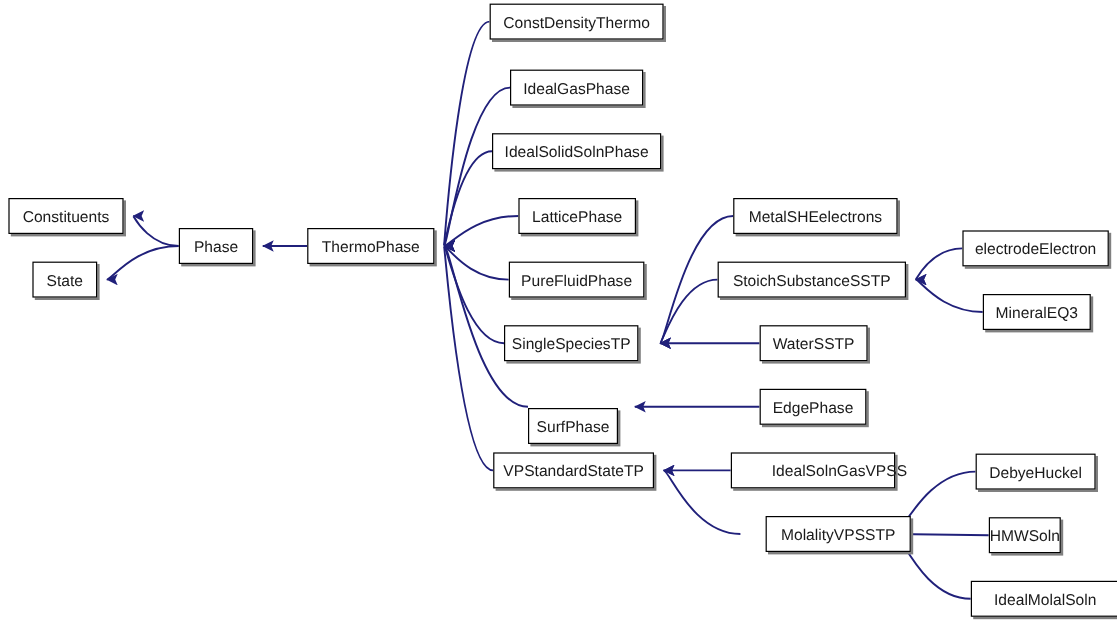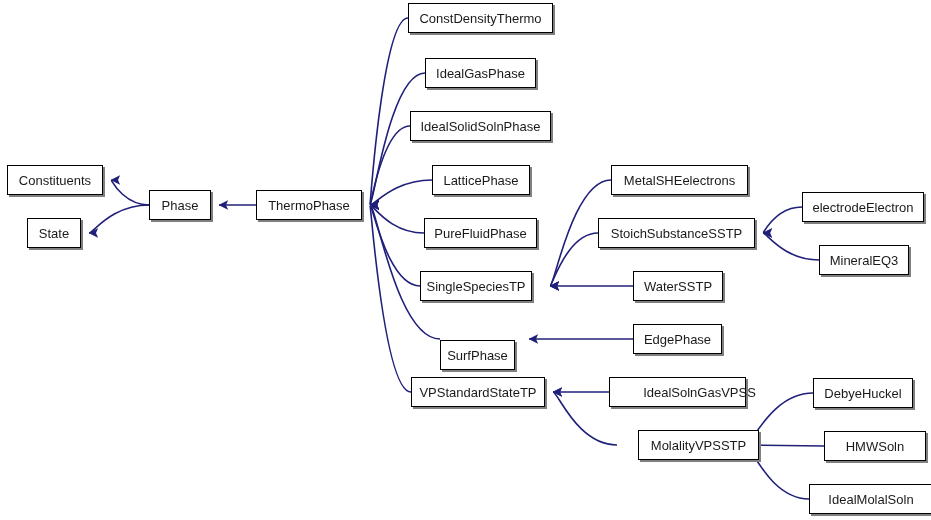--- a/index.html
+++ b/index.html
@@ -139,20 +139,20 @@
       </div>
       <div class="node" style="left: 802px; top: 192px; width: 122px;">
         <span class="label">electrodeElectron</span>
       </div>
       <div class="node" style="left: 819px; top: 245px; width: 90px;">
         <span class="label">MineralEQ3</span>
       </div>
       <div class="node" style="left: 813px; top: 378px; width: 100px;">
         <span class="label">DebyeHuckel</span>
       </div>
-      <div class="node" style="left: 824px; top: 431px; width: 102px;">
+      <div class="node" style="left: 824px; top: 431px; width: 60px;">
         <span class="label">HMWSoln</span>
       </div>
       <div class="node" style="left: 809px; top: 484px; width: 124px;">
         <span class="label">IdealMolalSoln</span>
       </div>
     </div>
 </div>
 
 </body></html>

